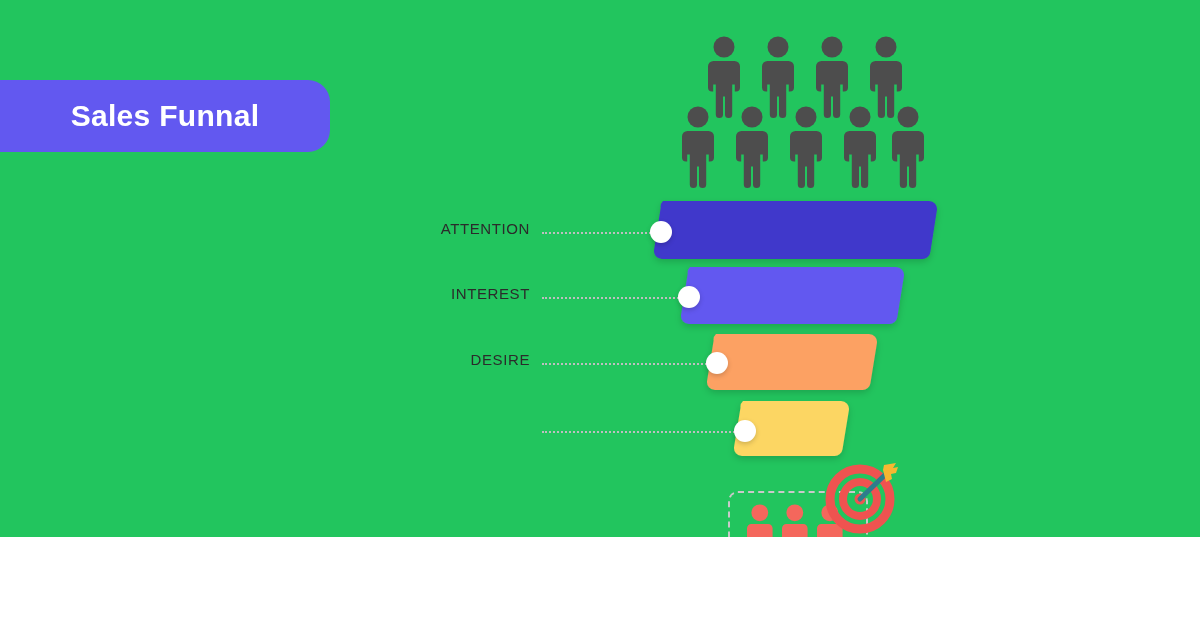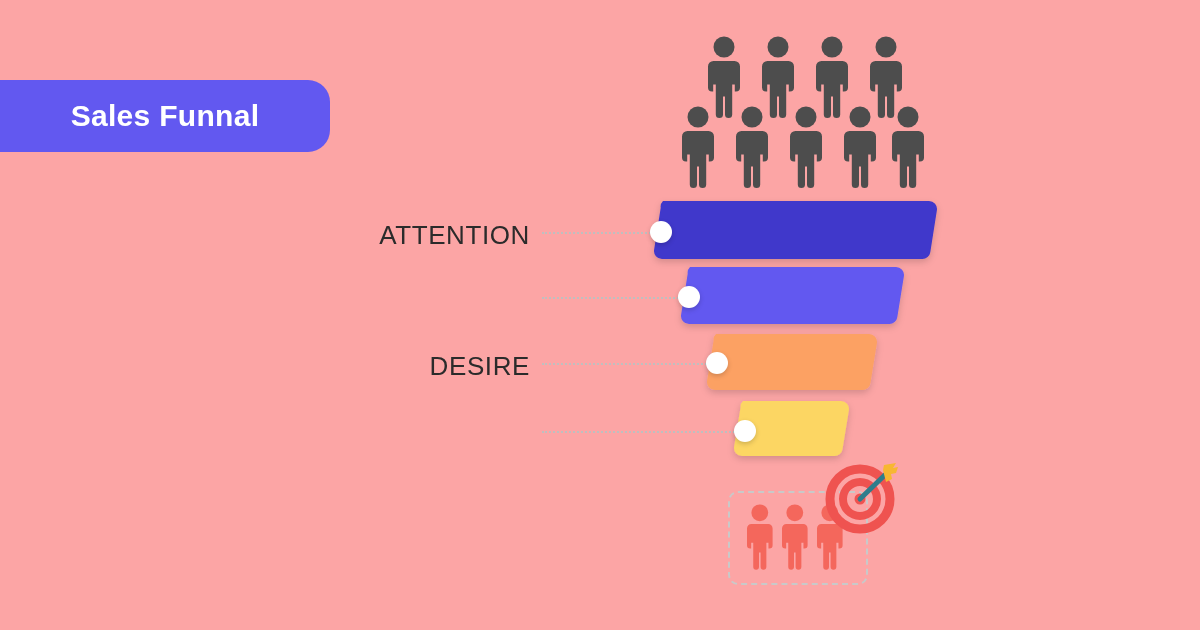--- a/index.html
+++ b/index.html
@@ -7,22 +7,22 @@
     padding: 0;
     background: #ffffff;
   }
   body {
     font-family: "Liberation Sans", sans-serif;
     -webkit-font-smoothing: antialiased;
   }
   #canvas {
     position: relative;
     width: 1200px;
-    height: 630px;
-    background: #fca5a5;
+    height: 537px;
+    background: #22c55e;
     overflow: hidden;
     text-decoration: underline;
   }
 
   
   .title-badge {
     position: absolute;
     left: 0;
     top: 80px;
     width: 330px;
@@ -58,21 +58,21 @@
     height: 630px;
     pointer-events: none;
   }
   .funnel svg { display: block; }
 
   
   .stage-label {
     position: absolute;
     text-align: right;
     color: #2B2B2B;
-    font-size: 26px;
+    font-size: 15px;
     letter-spacing: 0.6px;
     white-space: nowrap;
     right: auto;
   }
   .label-col {
     position: absolute;
     left: 230px;
     width: 300px;
     text-align: right;
   }
@@ -199,20 +199,23 @@
   <div class="connector" style="left:542px; top:431px; width:204px;"></div>
 
   <div class="marker" style="left:650px; top:221px;"></div>
   <div class="marker" style="left:678px; top:286px;"></div>
   <div class="marker" style="left:706px; top:352px;"></div>
   <div class="marker" style="left:734px; top:420px;"></div>
 
   <div class="label-col" style="top:220px;">
     <span class="stage-label" style="position:static;">ATTENTION</span>
   </div>
+  <div class="label-col" style="top:285px;">
+    <span class="stage-label" style="position:static;">INTEREST</span>
+  </div>
   <div class="label-col" style="top:351px;">
     <span class="stage-label" style="position:static;margin-top:46px;">DESIRE</span>
   </div>
 
   <div class="dashed-box"></div>
 
   <div class="people-bottom">
     <svg width="110" height="66" viewBox="0 0 110 66">
       <g fill="#F4675C">
         <g transform="translate(2,0) scale(0.80)">

